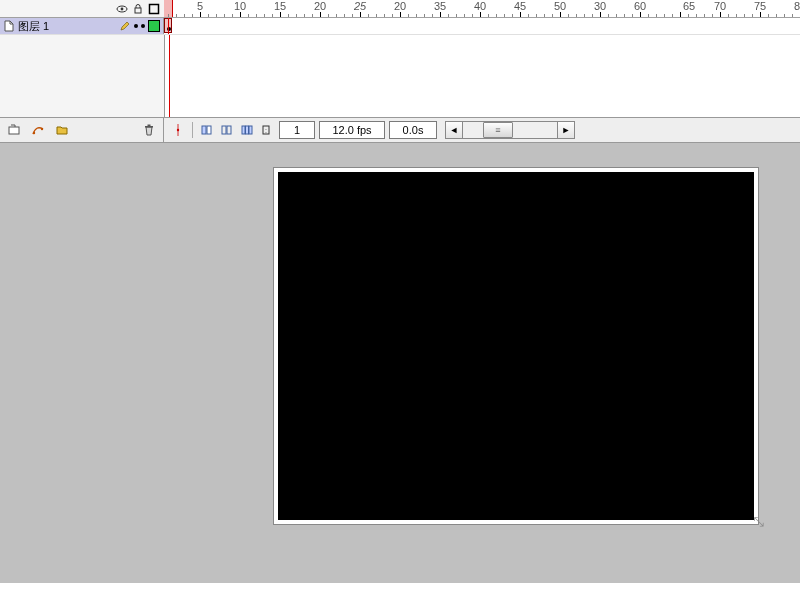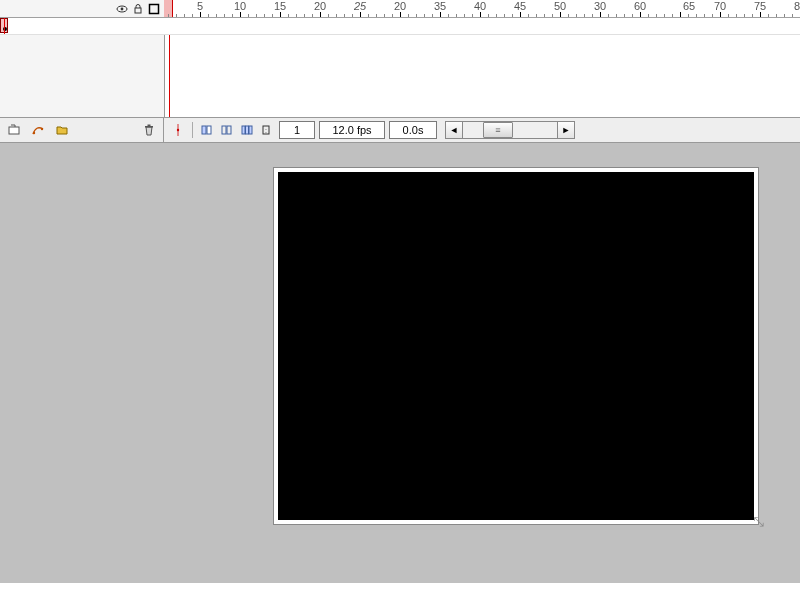--- a/index.html
+++ b/index.html
@@ -160,20 +160,38 @@
         <div class="tick-minor" style="left: 604px;"></div>
         <div class="tick-minor" style="left: 612px;"></div>
         <div class="tick-minor" style="left: 620px;"></div>
         <div class="tick-minor" style="left: 628px;"></div>
         <div class="tick-label" style="left: 636px;">80</div>
       </div>
   </div>
 </div>
 
 <div class="layer-row">
+  <div class="layer-cell sel">
+    <span class="ic">
+      <svg viewBox="0 0 12 12">
+          <path d="M2 1 h5 l3 3 v7 h-8 z" fill="#fff" stroke="#555"></path>
+          <path d="M7 1 v3 h3" fill="none" stroke="#555"></path>
+        </svg>
+    </span>
+    <span style="flex:0 0 auto">图层 1</span>
+    <span class="spacer"></span>
+    <span class="ic">
+      <svg viewBox="0 0 12 12">
+          <path d="M2 10 l1-3 5-5 2 2 -5 5 -3 1z" fill="#e8c040" stroke="#665000" stroke-width="0.6"></path>
+        </svg>
+    </span>
+    <span class="dot-mark"></span>
+    <span class="dot-mark"></span>
+    <span class="col-swatch" id="layer-swatch" style="background: rgb(41, 201, 75);"></span>
+  </div>
   <div class="timeline-cell">
     <div class="frame-box">
       <div class="frame-dot"></div>
     </div>
     <div class="playhead-line" style="height:16px"></div>
   </div>
 </div>
 
 <div class="empty-layers">
   <div class="empty-left"></div>

